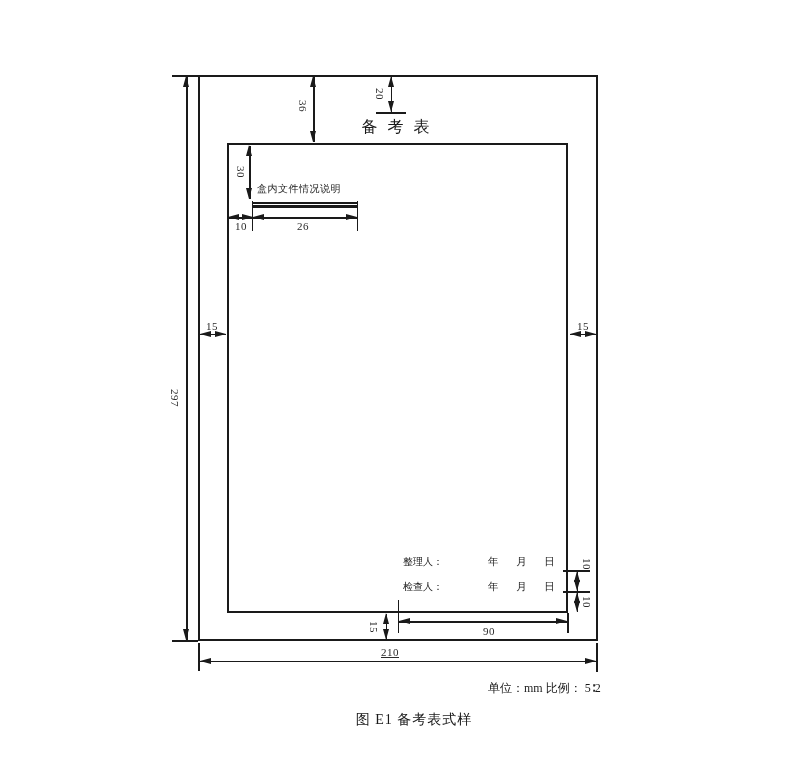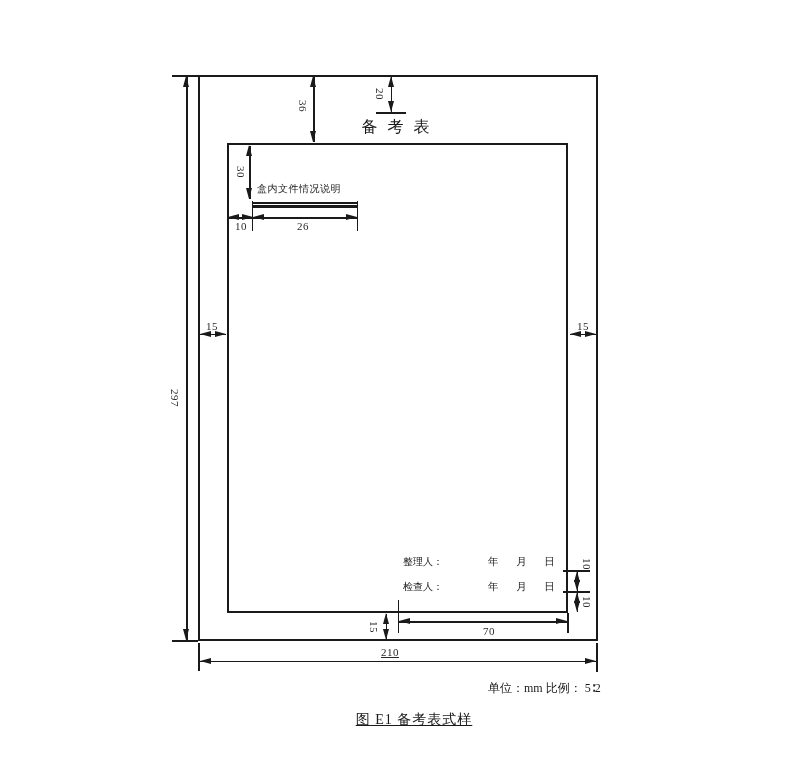--- a/index.html
+++ b/index.html
@@ -20,21 +20,21 @@
     position:absolute;font-size:11px;line-height:12px;white-space:nowrap;
     transform:translate(-50%,-50%);color:#2b2b2b;letter-spacing:.5px;
   }
   .dim.rot{transform:translate(-50%,-50%) rotate(90deg);}
   .cjk{position:absolute;white-space:nowrap;color:#1a1a1a;}
   .title-text{font-size:16px;letter-spacing:3px;transform:translateX(-50%);}
   .note-text{font-size:10px;letter-spacing:.5px;}
   .row-label{font-size:10px;text-align:center;}
   .row-date{font-size:10.5px;word-spacing:15px;}
   .units-text{font-size:12px;}
-  .caption-text{font-size:14px;transform:translateX(-50%);letter-spacing:1px;text-decoration:underline;}
+  .caption-text{font-size:14px;transform:translateX(-50%);letter-spacing:1px;}
 </style>
 </head>
 <body>
 
 <div id="canvas">
 
   <div class="rect" style="left:198px;top:75px;width:400px;height:566px;"></div>
 
   <div class="rect" style="left:227px;top:143px;width:341px;height:470px;"></div>
 
@@ -121,21 +121,21 @@
     <div class="ah down" style="left:573.7px;top:601px;"></div>
     <span class="dim rot" style="left:587px;top:602px;">10</span>
   </div>
 
   <div>
     <div class="vline" style="left:397.5px;top:600px;height:33px;"></div>
     <div class="vline" style="left:566.5px;top:613px;width:2px;height:20px;"></div>
     <div class="hline" style="left:399px;top:621px;width:169px;"></div>
     <div class="ah left" style="left:399px;top:618.2px;"></div>
     <div class="ah right" style="left:556px;top:618.2px;"></div>
-    <span class="dim" style="left:489px;top:631px;">70</span>
+    <span class="dim" style="left:489px;top:631px;">90</span>
   </div>
 
   <div>
     <div class="vline" style="left:385.5px;top:614px;height:26px;"></div>
     <div class="ah up" style="left:382.7px;top:613px;"></div>
     <div class="ah down" style="left:382.7px;top:629px;"></div>
     <span class="dim rot" style="left:374px;top:627px;">15</span>
   </div>
 
   <div>

